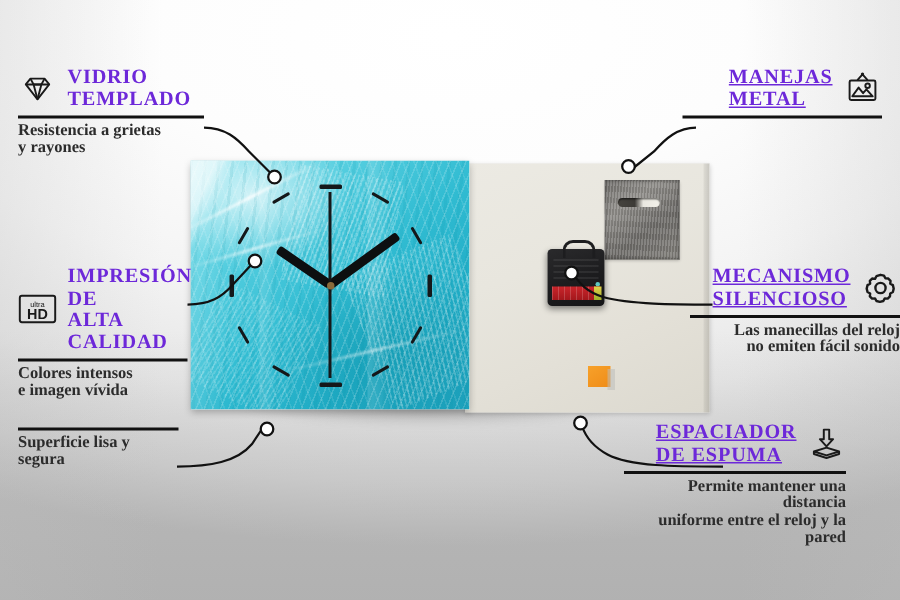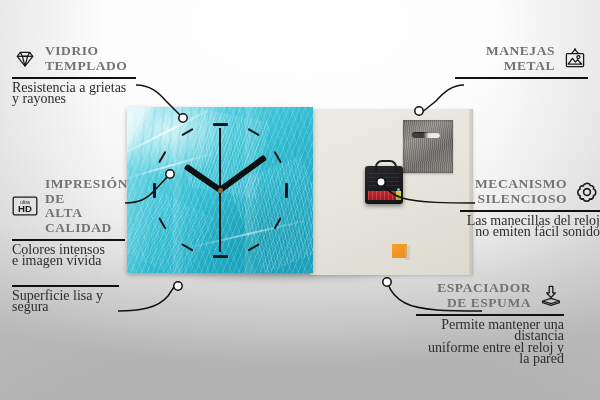--- a/index.html
+++ b/index.html
@@ -130,29 +130,29 @@
   }
 
   
   .callout{position:absolute;}
   .co-head{display:flex;align-items:center;gap:7px;}
   .co-left .co-head{justify-content:flex-start;}
   .co-right .co-head{justify-content:flex-end;}
   .co-title{
     font-family:"Liberation Serif",serif;
     font-weight:700;font-size:13.5px;line-height:14.5px;
-    letter-spacing:.55px;color:#737373;text-transform:uppercase;
+    letter-spacing:.55px;color:#6d28d9;text-transform:uppercase;
     white-space:pre-line;
   }
-  .co-right .co-title{text-align:right;}
+  .co-right .co-title{text-align:left;text-decoration:underline;}
   .co-rule{height:1.6px;background:#111;margin-top:4px;}
   .co-desc{
     font-family:"Liberation Serif",serif;
-    font-size:14px;line-height:11.5px;color:#2c2c2c;
-    margin-top:3px;white-space:pre-line;
+    font-size:11px;line-height:11.5px;color:#2c2c2c;
+    margin-top:3px;white-space:pre-line;font-weight:bold;
   }
   .co-right .co-desc{text-align:right;}
   .ico{width:26px;height:24px;flex:0 0 auto;display:block;}
 
   
   #links{position:absolute;inset:0;pointer-events:none;}
 </style>
 </head>
 <body>
 

